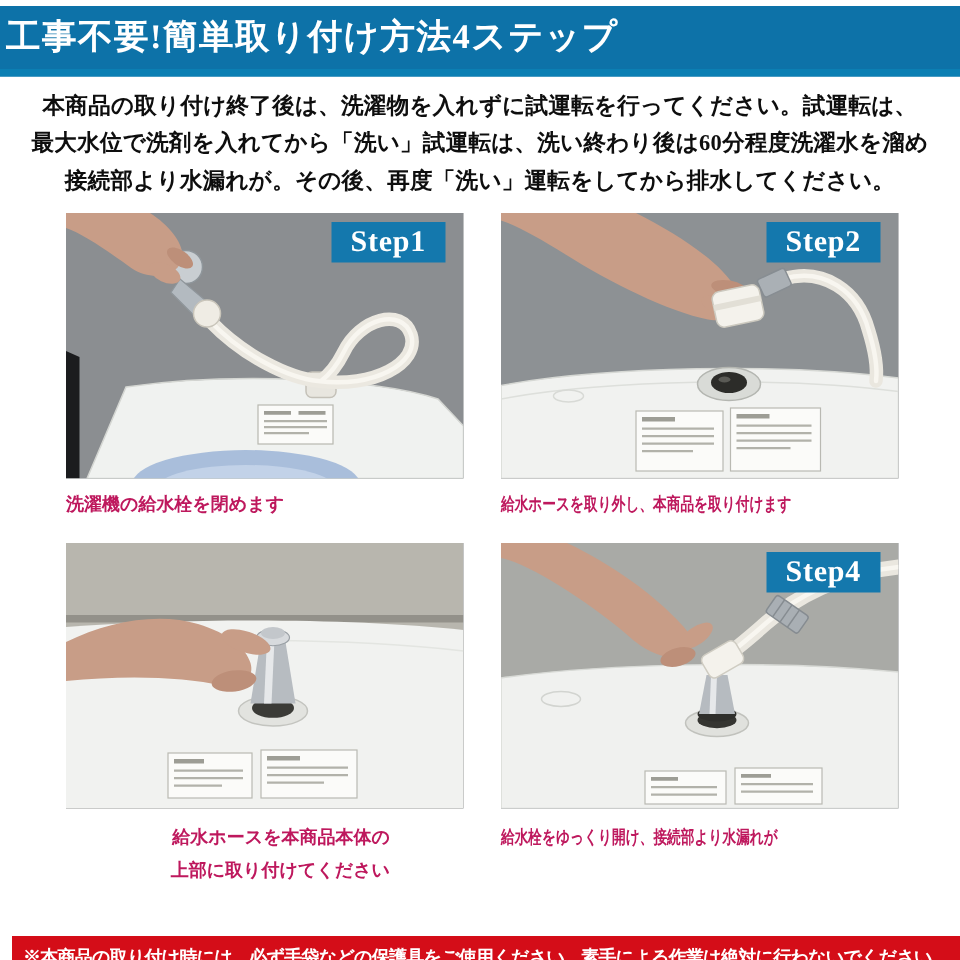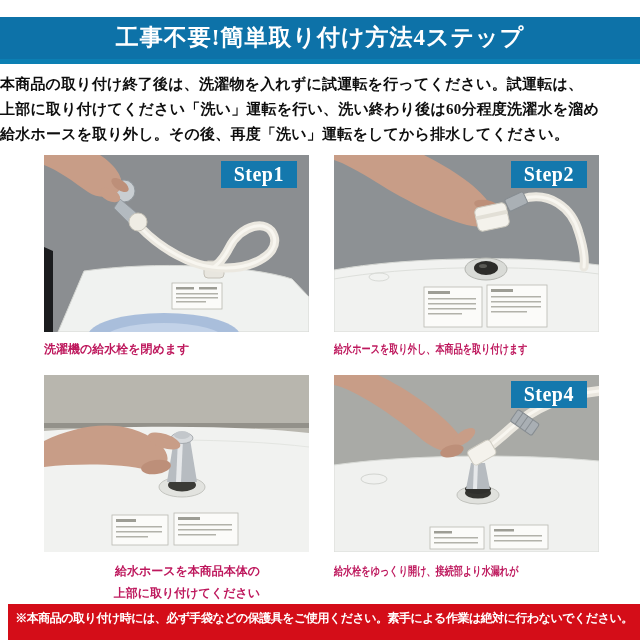--- a/index.html
+++ b/index.html
@@ -1,54 +1,54 @@
 <!DOCTYPE html>
 <html><head>
 <meta charset="utf-8">
 <style>
   html,body{margin:0;padding:0;}
   body{width:640px;height:640px;background:#ffffff;}
   .page{position:relative;width:640px;height:640px;overflow:hidden;background:#ffffff;
         font-family:"Liberation Serif","DejaVu Serif",serif;}
   
   .hdr{height:42px;background:#0d72a8;border-bottom:5px solid #0b7fb3;}
-  .hdr h1{margin:17px;text-align:center;line-height:42px;font-size:23px;font-weight:bold;
+  .hdr h1{margin:4px;text-align:left;line-height:42px;font-size:23px;font-weight:bold;
           color:#ffffff;letter-spacing:1px;}
   
-  .intro{margin-top:8px;font-weight:bold;font-size:15px;color:#0e0e0e;}
+  .intro{margin-top:8px;text-align:center;font-weight:bold;font-size:15px;color:#0e0e0e;}
   .intro p{margin:0;line-height:25px;letter-spacing:0.2px;}
   
   .grid{margin:8px 41px 0 44px;display:grid;grid-template-columns:265px 265px;column-gap:25px;}
   .cell{width:216px;border-radius:22px;}
   .photo{position:relative;width:265px;height:177px;overflow:hidden;background:#8d9093;}
   .photo svg{display:block;}
   .badge{position:absolute;top:6px;right:12px;background:#1478ad;color:#ffffff;
          font-size:20px;font-weight:bold;padding:2px 13px;letter-spacing:0.5px;}
   .caption{color:#be185d;font-weight:bold;font-size:12px;}
   .cap-r1{height:43px;box-sizing:border-box;padding-top:7px;line-height:20px;}
   .cap-r2{height:52px;box-sizing:border-box;padding-top:8px;line-height:22px;text-align:right;}
   .cond{display:inline-block;white-space:nowrap;transform:scaleX(0.76);transform-origin:left center;}
   
-  .warn{position:absolute;left:8px;right:0;bottom:0;height:36px;background:#d40d18;
+  .warn{position:absolute;left:8px;right:0;bottom:0;height:16px;background:#d40d18;
         color:#ffffff;text-align:center;font-weight:bold;font-size:12px;line-height:28px;
         letter-spacing:-0.5px;white-space:nowrap;}
 </style>
 </head>
 <body>
 
 <div class="page">
 
   <div class="hdr">
     <h1>工事不要!簡単取り付け方法4ステップ</h1>
   </div>
 
   <div class="intro">
     <p>本商品の取り付け終了後は、洗濯物を入れずに試運転を行ってください。試運転は、</p>
-    <p>上部に取り付けてください「洗い」運転を行い、洗い終わり後は60分程度洗濯水を溜め</p>
-    <p>給水ホースを取り外し。その後、再度「洗い」運転をしてから排水してください。</p>
+    <p>最大水位で洗剤を入れてから「洗い」試運転は、洗い終わり後は60分程度洗濯水を溜め</p>
+    <p>接続部より水漏れが。その後、再度「洗い」運転をしてから排水してください。</p>
   </div>
 
   <div class="grid">
 
     <div class="cell">
       <div class="photo">
         <svg width="265" height="177" viewBox="0 0 265 177">
           <rect width="265" height="177" fill="#8b8e91"></rect>
           <polygon points="0,92 9,96 9,177 0,177" fill="#1b1c1e"></polygon>
           <g>

